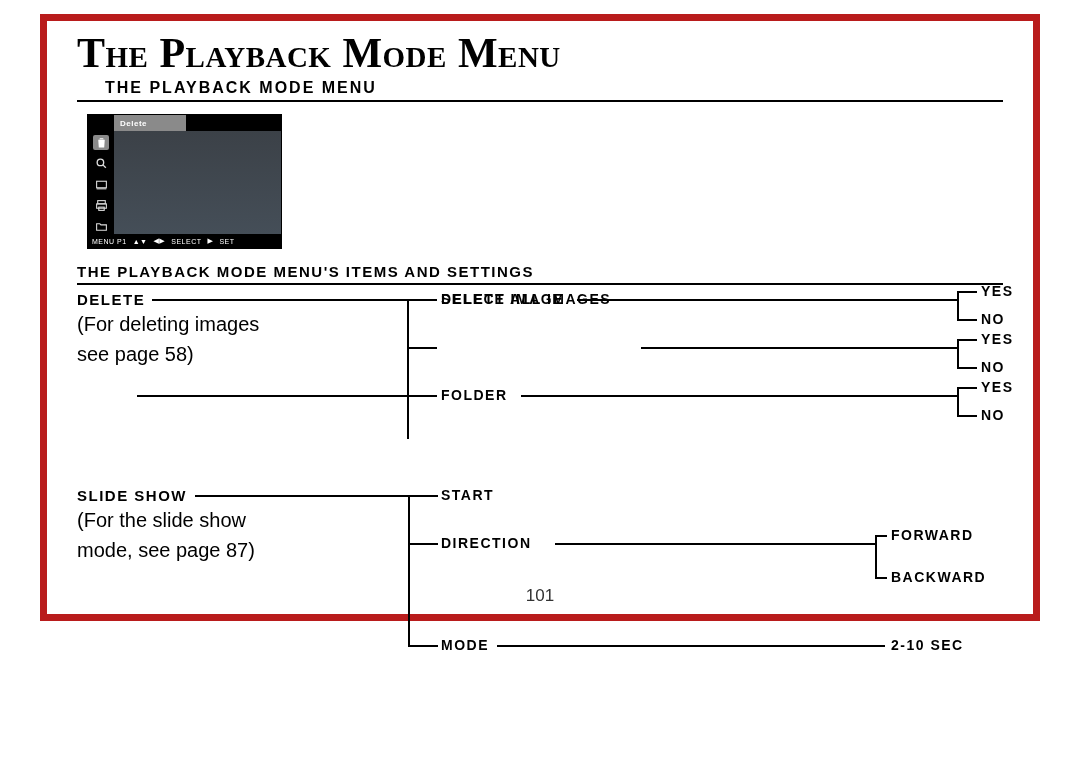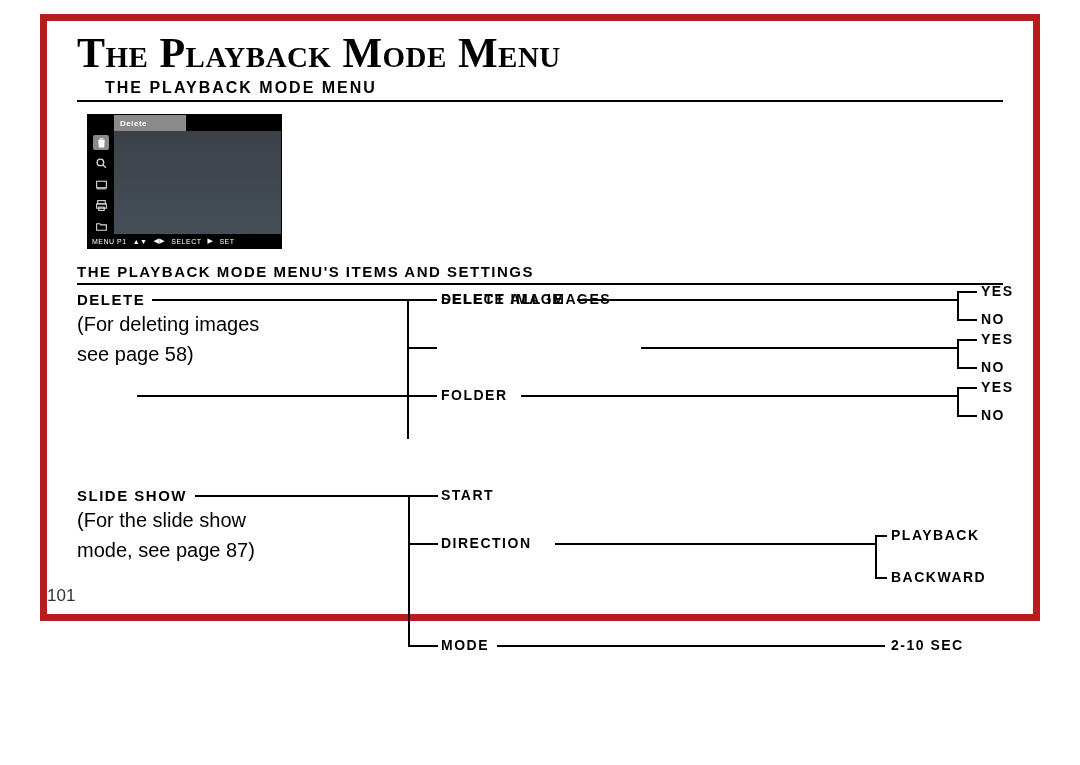--- a/index.html
+++ b/index.html
@@ -104,21 +104,21 @@
     .col-left { position:absolute; left: 0; }
     .lbl-title { font-weight:900; letter-spacing:1.5px; font-size:15px; }
     .lbl-desc { font-size:20px; line-height:1.35; margin-top:3px; }
 
     .ln { position:absolute; background:#000; }
     .mid-lbl { position:absolute; font-weight:900; letter-spacing:1.5px; font-size:14px; }
     .rt-lbl { position:absolute; font-weight:900; letter-spacing:1.5px; font-size:14px; }
 
     .page-num {
       position:absolute; bottom:8px; left:0; right:0;
-      text-align:left; font-size:17px; color:#333;
+      text-align:center; font-size:17px; color:#333;
     }
 
     
     
     .delete-hz1 { left:75px; top:8px; width:255px; height:2px; }
     .delete-v   { left:330px; top:8px; width:2px; height:140px; }
     
     .d-br1 { left:330px; top:8px; width:30px; height:2px; }
     .d-br2 { left:330px; top:56px; width:30px; height:2px; }
     .d-br3 { left:330px; top:104px; width:30px; height:2px; }
@@ -269,21 +269,21 @@
     <div class="ln ss-b3"></div>
 
     <div class="mid-lbl" style="left:364px; top:196px;">START</div>
     <div class="mid-lbl" style="left:364px; top:244px;text-align:center;">DIRECTION</div>
     <div class="mid-lbl" style="left:364px; top:346px;">MODE</div>
 
     <div class="ln ss-dir-r"></div>
     <div class="ln ss-dir-v"></div>
     <div class="ln ss-dir-b1"></div>
     <div class="ln ss-dir-b2"></div>
-    <div class="rt-lbl" style="left:814px; top:236px;">PLAYBACK</div>
+    <div class="rt-lbl" style="left:814px; top:236px;">FORWARD</div>
     <div class="rt-lbl" style="left:814px; top:278px;">BACKWARD</div>
 
     <div class="ln ss-time-r"></div>
     <div class="rt-lbl" style="left:814px; top:346px;">2-10 SEC</div>
 
   </div>
 
   <div class="page-num">101</div>
 </div>
 

